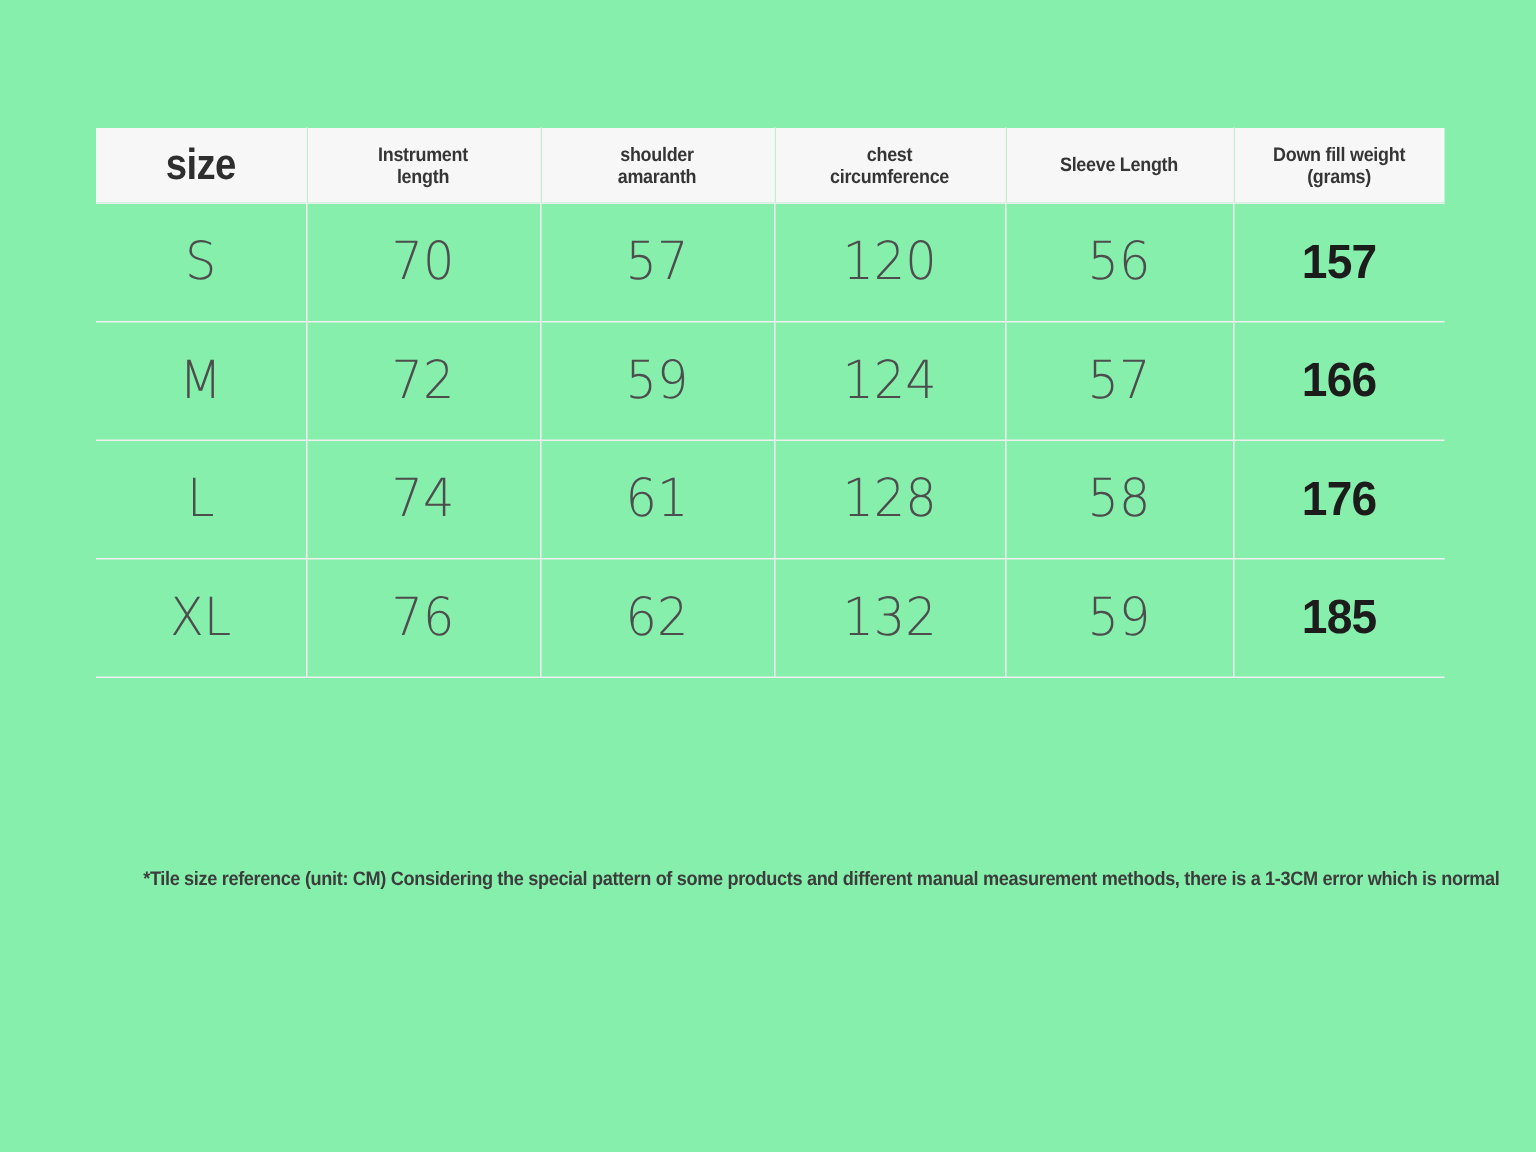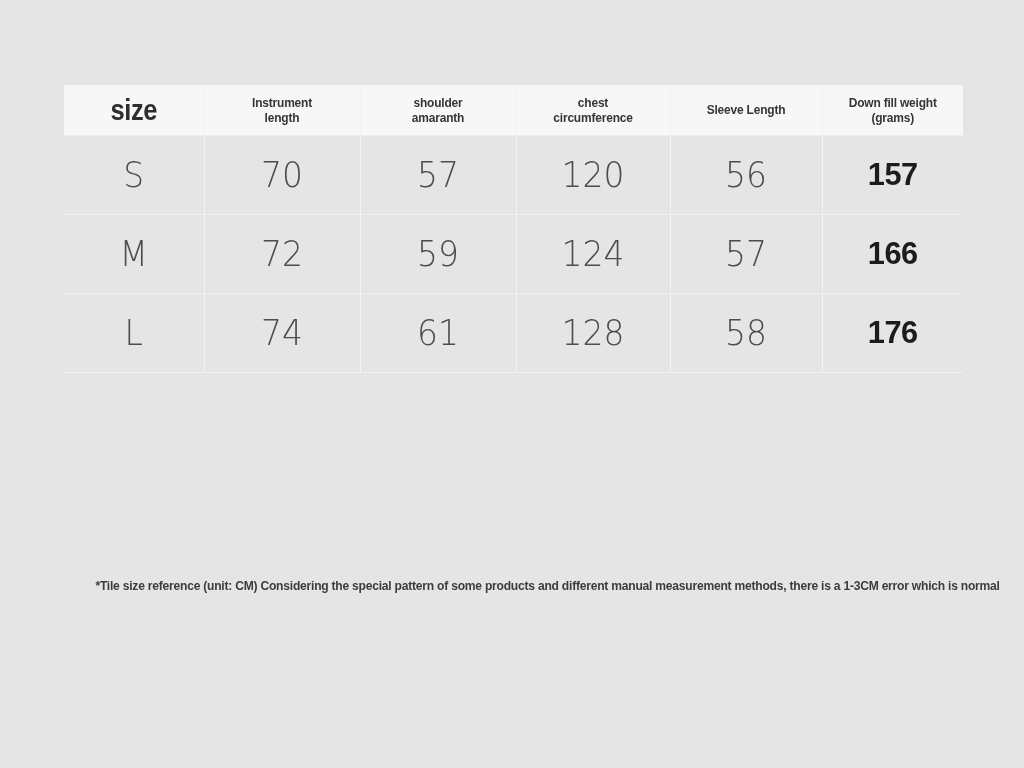--- a/index.html
+++ b/index.html
@@ -9,21 +9,21 @@
     height: 768px;
     background: #ffffff;
     font-family: "Liberation Sans", sans-serif;
     overflow: hidden;
   }
 
   .page {
     position: relative;
     width: 1024px;
     height: 768px;
-    background: #e5e5e5;
+    background: #86efac;
   }
 
   
   .size-table {
     position: absolute;
     left: 64px;
     top: 85px;
     width: 899px;
     border-collapse: collapse;
     table-layout: fixed;
@@ -178,18 +178,26 @@
         <td>166</td>
       </tr>
       <tr>
         <td>L</td>
         <td>74</td>
         <td>61</td>
         <td>128</td>
         <td>58</td>
         <td>176</td>
       </tr>
+      <tr>
+        <td>XL</td>
+        <td>76</td>
+        <td>62</td>
+        <td>132</td>
+        <td>59</td>
+        <td>185</td>
+      </tr>
     </tbody>
   </table>
 
   <div class="footnote">*Tile size reference (unit: CM) Considering the special pattern of some products and different manual measurement methods, there is a 1-3CM error which is normal</div>
 
 </div>
 
 </body></html>

